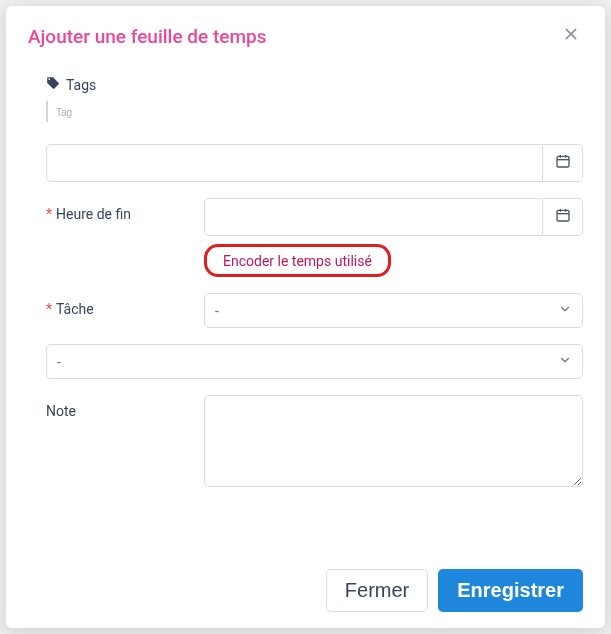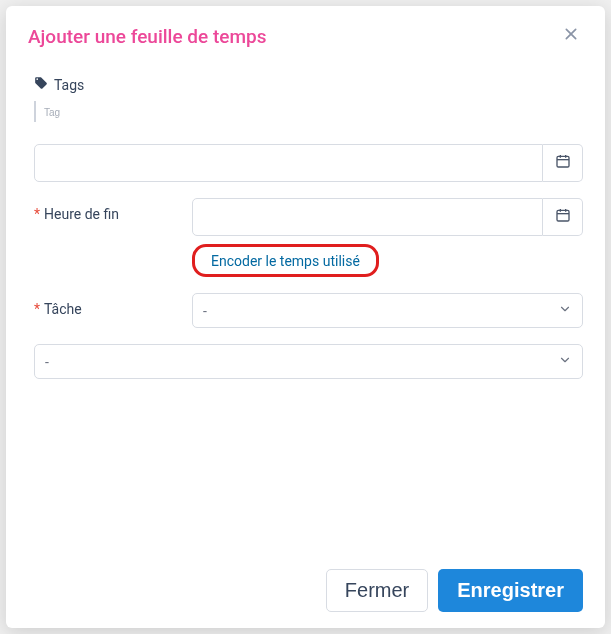--- a/index.html
+++ b/index.html
@@ -39,21 +39,21 @@
     color: #8a94a6;
     width: 24px;
     height: 24px;
     display: flex;
     align-items: center;
     justify-content: center;
   }
   .close-btn svg { width: 16px; height: 16px; }
   .modal-body {
     flex: 1;
-    padding: 10px 22px 10px 28px;
+    padding: 10px 22px 10px 40px;
     overflow: auto;
   }
   .tags-section { margin-bottom: 22px; }
   .tags-header {
     display: flex;
     align-items: center;
     gap: 6px;
     color: #36455c;
     font-size: 14px;
     margin-bottom: 8px;
@@ -136,21 +136,21 @@
     margin-top: 8px;
     display: flex;
   }
   .highlighted-link {
     display: inline-block;
     border: 3px solid #e01e1e;
     border-radius: 14px;
     padding: 4px 16px;
   }
   .highlighted-link a {
-    color: #0369a1;
+    color: #be185d;
     font-size: 14px;
     text-decoration: none;
   }
   .textarea-input {
     flex: 1;
     border: 1px solid #d8dce3;
     border-radius: 5px;
     padding: 8px 10px;
     font-size: 14px;
     outline: none;
@@ -282,20 +282,28 @@
           <span>-</span>
           <span>
             <svg viewBox="0 0 24 24" fill="none" stroke="currentColor" stroke-width="2" stroke-linecap="round" stroke-linejoin="round">
                 <polyline points="6 9 12 15 18 9"></polyline>
               </svg>
           </span>
         </div>
       </div>
     </div>
 
+    <div class="form-row">
+      <div class="form-label">
+        <span>Note</span>
+      </div>
+      <div class="form-control-wrap">
+        <textarea class="textarea-input" style=""></textarea>
+      </div>
+    </div>
 
   </div>
 
   <div class="modal-footer">
     <button class="btn btn-secondary">Fermer</button>
     <button class="btn btn-primary">Enregistrer</button>
   </div>
 
 </div>
 

